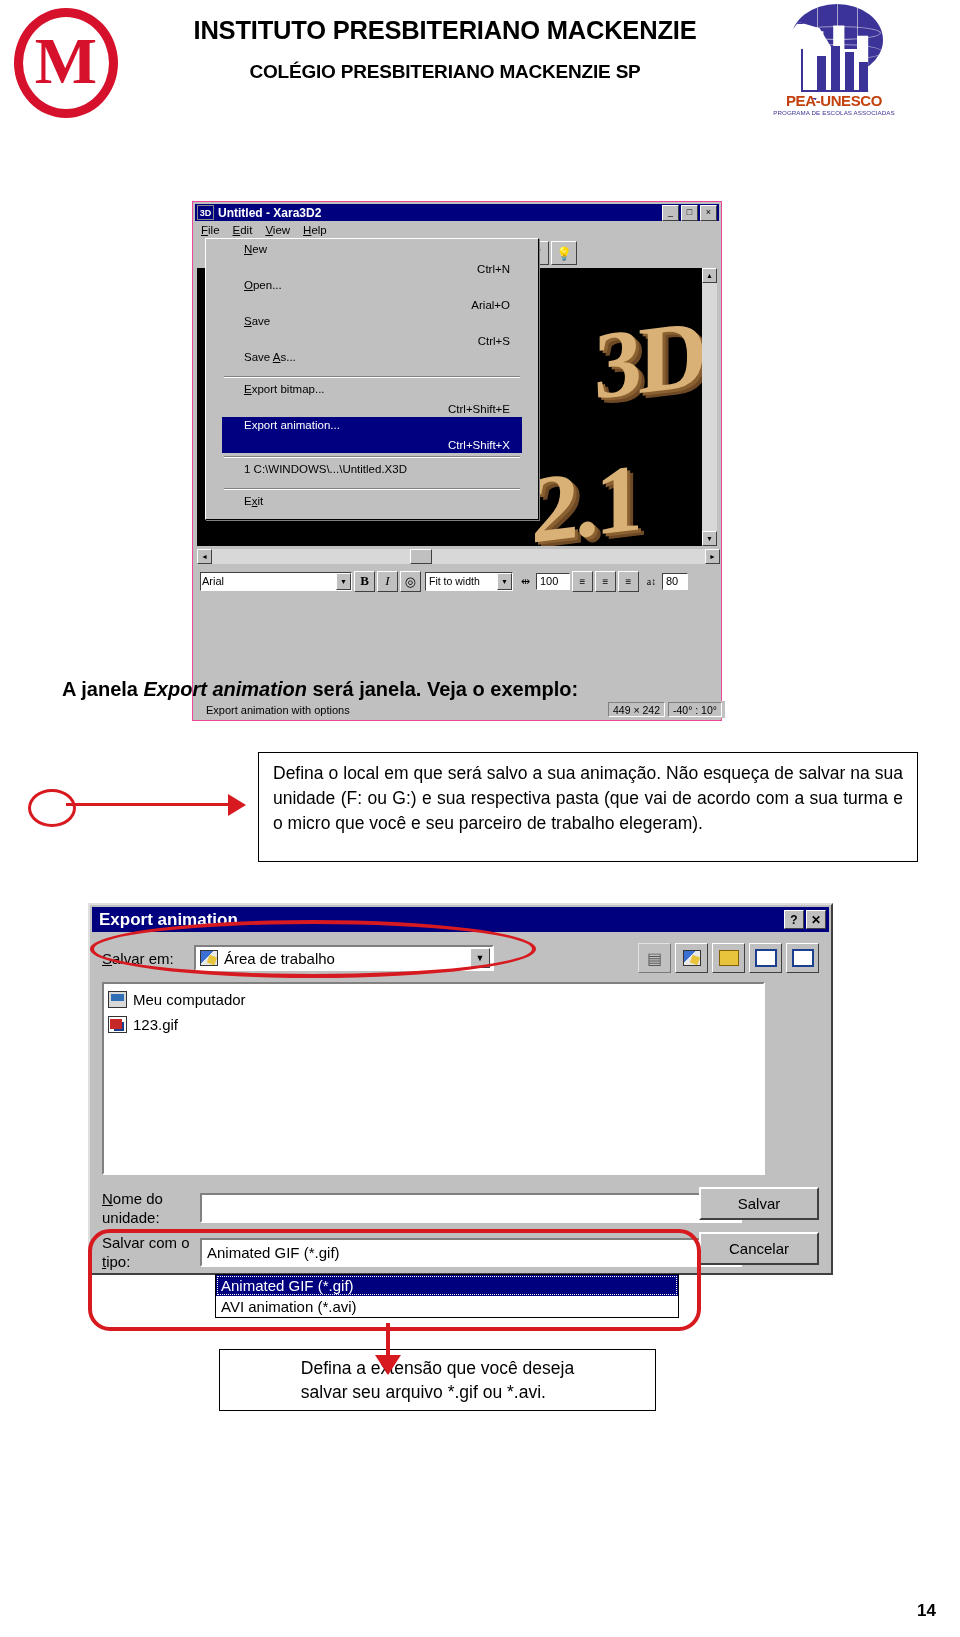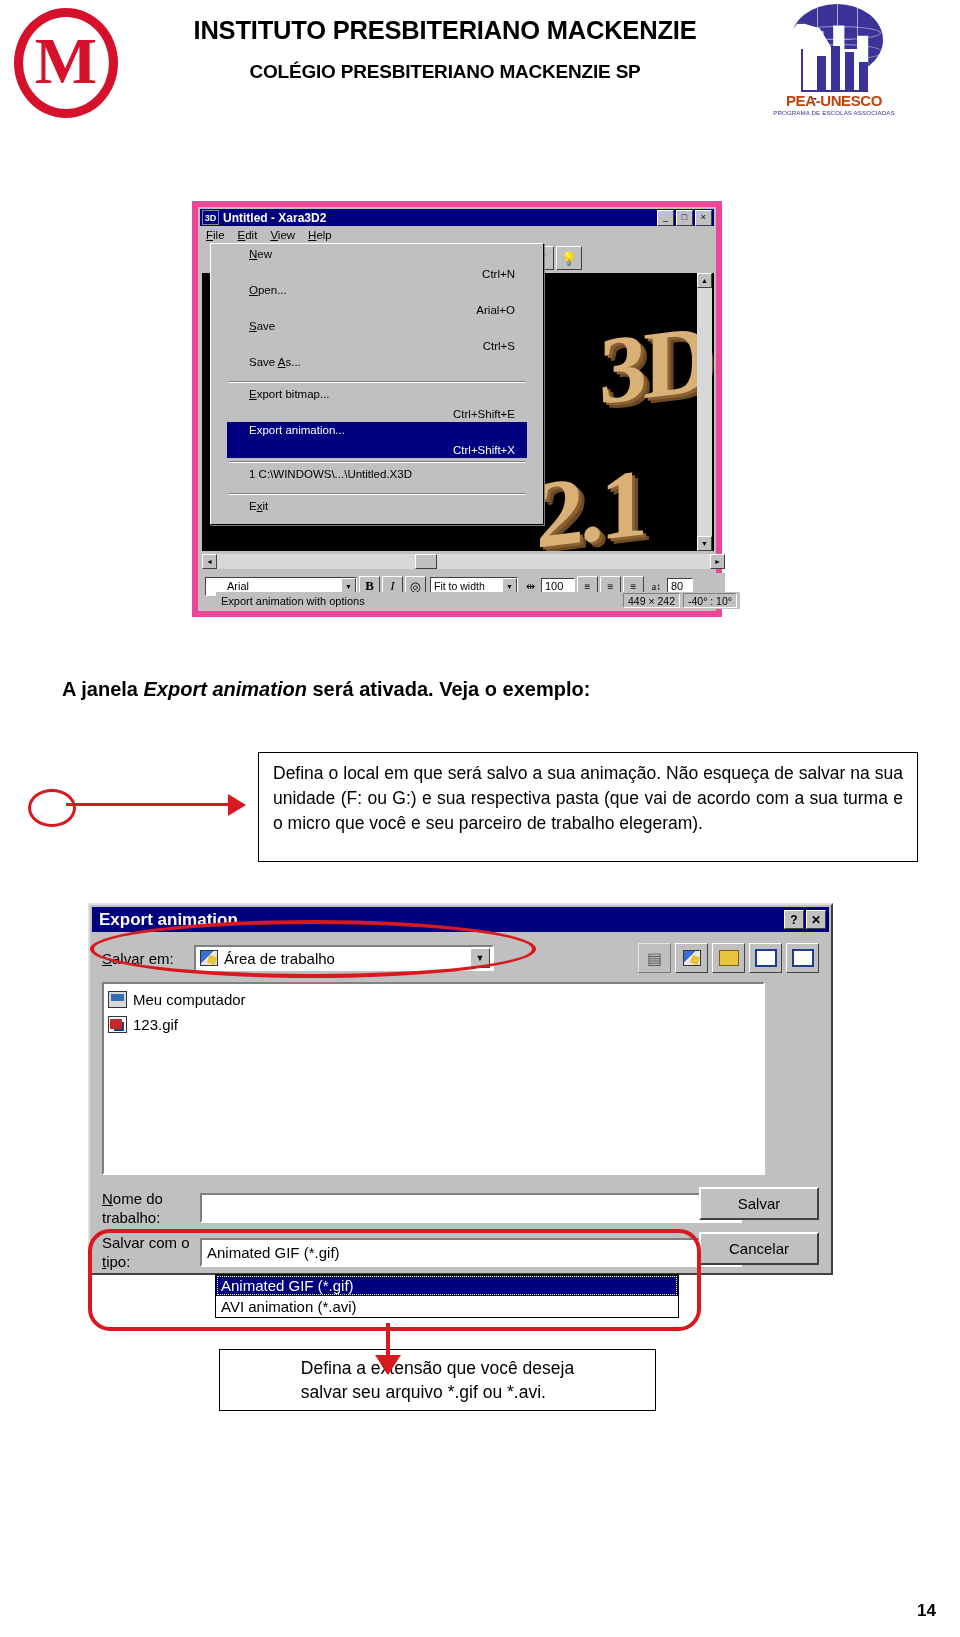--- a/index.html
+++ b/index.html
@@ -20,21 +20,21 @@
   #logo-unesco .globe .mer{position:absolute;top:0;bottom:0;left:50%;width:1px;background:rgba(255,255,255,.55);}
   #logo-unesco .globe .ring{position:absolute;border:1px solid rgba(255,255,255,.5);border-radius:50%;}
   #logo-unesco .temple{position:absolute;left:34px;top:14px;width:70px;height:74px;background:#fff;clip-path:polygon(0 100%,0 42%,16% 42%,16% 18%,32% 18%,32% 42%,46% 42%,46% 10%,62% 10%,62% 42%,80% 42%,80% 24%,96% 24%,96% 100%);border:2px solid #3b3397;box-sizing:border-box;}
   #logo-unesco .mapshape{position:absolute;left:8px;top:18px;width:62px;height:78px;background:#fff;border:2px solid #3b3397;box-sizing:border-box;clip-path:polygon(38% 0,72% 8%,92% 34%,80% 62%,66% 100%,40% 92%,16% 66%,4% 34%);}
   #logo-unesco .pillars{position:absolute;left:48px;top:32px;width:56px;height:56px;}
   #logo-unesco .pillars i{position:absolute;bottom:0;width:9px;background:#3b3397;display:block;}
   #logo-unesco .label{position:absolute;left:0;top:88px;width:134px;text-align:center;color:#c2410c;font-weight:bold;font-size:15px;letter-spacing:-0.4px;}
   #logo-unesco .sublabel{position:absolute;left:0;top:105px;width:134px;text-align:center;color:#3b3397;font-size:6.2px;letter-spacing:.1px;}
 
   
-  #xara-window{position:absolute;left:192px;top:201px;width:530px;height:416px;background:#c0c0c0;border:6px solid #ec4899;box-sizing:border-box;font-size:11px;}
+  #xara-window{position:absolute;left:192px;top:201px;width:530px;height:520px;background:#c0c0c0;border:1px solid #ec4899;box-sizing:border-box;font-size:11px;}
   #xara-titlebar{position:absolute;left:2px;top:2px;right:2px;height:17px;background:#00007f;display:flex;align-items:center;padding:0 2px;}
   #xara-titlebar .tb-icon{width:15px;height:13px;background:#00007f;color:#fff;font-size:9px;font-weight:bold;display:flex;align-items:center;justify-content:center;border:1px solid #888;margin-right:4px;}
   #xara-title-text{color:#fff;font-weight:bold;font-size:12px;letter-spacing:0px;flex:1;}
   #xara-titlebar .tb-btns{display:flex;gap:2px;}
   #xara-titlebar .tb-btn{width:15px;height:14px;background:#c0c0c0;border-top:1px solid #fff;border-left:1px solid #fff;border-right:1px solid #404040;border-bottom:1px solid #404040;font-size:9px;line-height:12px;text-align:center;color:#000;}
   #xara-menubar{position:absolute;left:2px;top:20px;right:2px;height:16px;background:#c0c0c0;display:flex;align-items:center;padding-left:6px;gap:13px;font-size:11.5px;}
   #xara-menubar .mi u{text-decoration:underline;}
 
   #file-menu{position:absolute;left:12px;top:36px;width:300px;background:#c0c0c0;border-top:1px solid #fff;border-left:1px solid #fff;border-right:1px solid #000;border-bottom:1px solid #000;box-shadow:1px 1px 0 #808080;z-index:8;padding:2px 16px;font-size:11.5px;}
   #file-menu .row{display:flex;justify-content:space-between;padding:2px 12px 2px 22px;white-space:nowrap;}
@@ -49,28 +49,28 @@
   #xara-canvas .txt3d{position:absolute;font-family:"Liberation Serif",serif;font-weight:bold;color:#d9b176;}
   #xara-canvas .t3d-a{right:6px;top:36px;font-size:96px;letter-spacing:-4px;transform:skewY(-7deg);text-shadow:3px 3px 0 #8a6030, 6px 6px 0 #6d4a25;}
   #xara-canvas .t3d-b{right:70px;top:180px;font-size:96px;letter-spacing:-4px;transform:skewY(-7deg);text-shadow:3px 3px 0 #8a6030, 6px 6px 0 #6d4a25;}
   #xara-vscroll{position:absolute;right:4px;top:66px;width:15px;height:278px;background:#d8d8d8;}
   #xara-vscroll .arw{width:15px;height:15px;background:#c0c0c0;border-top:1px solid #fff;border-left:1px solid #fff;border-right:1px solid #404040;border-bottom:1px solid #404040;box-sizing:border-box;font-size:7px;text-align:center;line-height:13px;}
   #xara-hscroll{position:absolute;left:4px;top:347px;width:523px;height:15px;background:#d8d8d8;}
   #xara-hscroll .arw{position:absolute;top:0;width:15px;height:15px;background:#c0c0c0;border-top:1px solid #fff;border-left:1px solid #fff;border-right:1px solid #404040;border-bottom:1px solid #404040;box-sizing:border-box;font-size:7px;text-align:center;line-height:13px;}
   #xara-hscroll .thumb{position:absolute;left:213px;top:0;width:22px;height:15px;background:#c0c0c0;border-top:1px solid #fff;border-left:1px solid #fff;border-right:1px solid #404040;border-bottom:1px solid #404040;box-sizing:border-box;}
 
   #xara-textbar{position:absolute;left:4px;top:366px;width:523px;height:26px;background:#c0c0c0;display:flex;align-items:center;padding:0 3px;box-sizing:border-box;}
-  #font-combo{width:152px;height:19px;background:#fff;border-top:1px solid #404040;border-left:1px solid #404040;border-right:1px solid #fff;border-bottom:1px solid #fff;box-sizing:border-box;display:flex;align-items:center;font-size:11px;padding-left:21px;}
+  #font-combo{width:152px;height:19px;background:#fff;border-top:1px solid #404040;border-left:1px solid #404040;border-right:1px solid #fff;border-bottom:1px solid #fff;box-sizing:border-box;display:flex;align-items:center;font-size:11px;padding-left:1px;}
   #font-combo .nm{flex:1;}
   .combo-arrow{width:15px;height:17px;background:#c0c0c0;border-top:1px solid #fff;border-left:1px solid #fff;border-right:1px solid #404040;border-bottom:1px solid #404040;box-sizing:border-box;font-size:7px;text-align:center;line-height:15px;}
   .sbtn{height:21px;min-width:21px;background:#c0c0c0;border-top:1px solid #fff;border-left:1px solid #fff;border-right:1px solid #404040;border-bottom:1px solid #404040;box-sizing:border-box;display:flex;align-items:center;justify-content:center;font-size:13px;margin-left:2px;}
   #fit-combo{width:88px;height:19px;margin-left:4px;background:#fff;border-top:1px solid #404040;border-left:1px solid #404040;border-right:1px solid #fff;border-bottom:1px solid #fff;box-sizing:border-box;display:flex;align-items:center;font-size:10.5px;padding-left:3px;}
   .numfield{height:17px;width:34px;background:#fff;border-top:1px solid #404040;border-left:1px solid #404040;border-right:1px solid #fff;border-bottom:1px solid #fff;box-sizing:border-box;font-size:11px;padding-left:3px;display:flex;align-items:center;}
 
-  #xara-statusbar{position:absolute;left:18px;bottom:2px;width:524px;height:17px;background:#c0c0c0;display:flex;align-items:center;font-size:11px;}
+  #xara-statusbar{position:absolute;left:8px;bottom:2px;width:524px;height:17px;background:#c0c0c0;display:flex;align-items:center;font-size:11px;}
   #xara-status-text{flex:1;padding-left:5px;}
   .status-cell{height:15px;background:#c0c0c0;border-top:1px solid #808080;border-left:1px solid #808080;border-right:1px solid #fff;border-bottom:1px solid #fff;box-sizing:border-box;padding:0 4px;display:flex;align-items:center;margin-right:3px;font-size:10.5px;}
 
   
   #instruction-heading{position:absolute;left:62px;top:678px;width:830px;font-weight:bold;font-size:20px;color:#000;}
   #instruction-heading i{font-style:italic;}
   #note-box{position:absolute;left:258px;top:752px;width:660px;height:110px;border:1px solid #000;background:#fff;box-sizing:border-box;padding:8px 14px 0 14px;}
   #note-box p{margin:0;font-size:17.5px;line-height:25px;text-align:justify;text-justify:inter-word;}
 
   
@@ -276,21 +276,21 @@
       </div>
     <div class="sep"></div>
     <div class="row">
         <span>E<u>x</u>it</span>
         <span class="acc"></span>
       </div>
   </div>
 </div>
 
 <div id="instruction-heading">
-  <span>A janela </span><i>Export animation</i><span> será ativada. Veja o exemplo:</span>
+  <span>A janela </span><i>Export animation</i><span> será janela. Veja o exemplo:</span>
 </div>
 
 <div id="callout-oval"></div>
 <div id="callout-line"></div>
 <div id="callout-arrow"></div>
 
 <div id="note-box">
   <p>Defina o local em que será salvo a sua animação. Não esqueça de salvar na sua unidade (F: ou G:) e sua respectiva pasta (que vai de acordo com a sua turma e o micro que você e seu parceiro de trabalho elegeram).</p>
 </div>
 
@@ -334,21 +334,21 @@
     </div>
     <div class="fi">
       <span class="ic ic-gif"></span>
       <span>123.gif</span>
     </div>
   </div>
 
   <div id="row-nome">
     <div id="label-nome">
       <u>N</u><span>ome do</span><br>
-      <span>trabalho:</span>
+      <span>unidade:</span>
     </div>
     <div id="nome-input"></div>
   </div>
 
   <div id="row-tipo">
     <div id="label-tipo">
       <span>Salvar com o</span><br>
       <u>t</u><span>ipo:</span>
     </div>
     <div id="tipo-combo">

